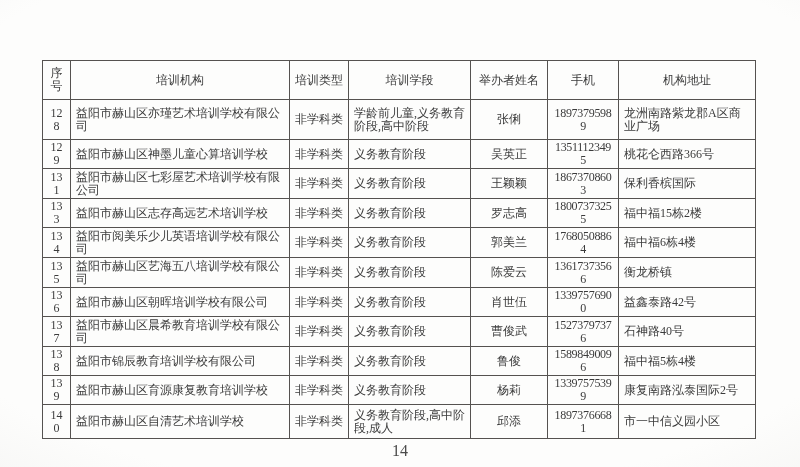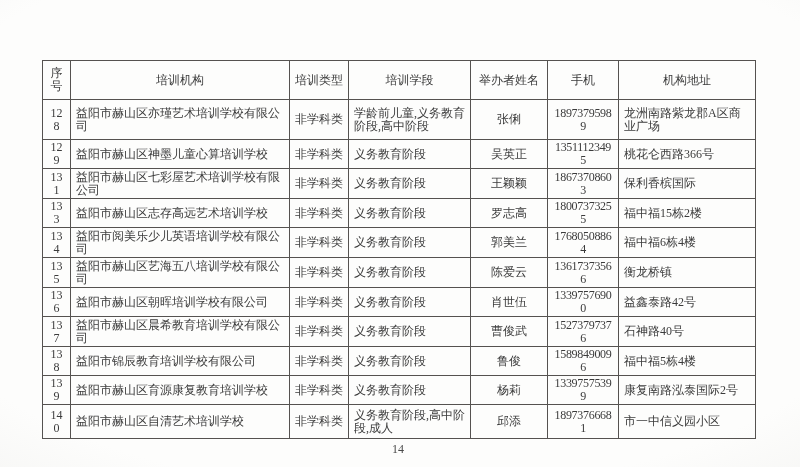--- a/index.html
+++ b/index.html
@@ -33,21 +33,21 @@
   .c-phone{font-size:10.5px;letter-spacing:-0.3px;text-align:center;font-family:Liberation Serif, serif;}
   .col-no{width:28px;}
   .col-org{width:219px;}
   .col-type{width:59px;}
   .col-stage{width:122px;}
   .col-name{width:77px;}
   .col-phone{width:71px;}
   .col-addr{width:137px;}
   .page-number{
     position:absolute;left:392px;top:442px;
-    font-size:12px;color:#4a4a4a;
+    font-size:16px;color:#4a4a4a;
   }
 </style>
 </head>
 <body>
 
 <div class="page">
 
   <table class="scan-table">
     <colgroup>
       <col class="col-no">

